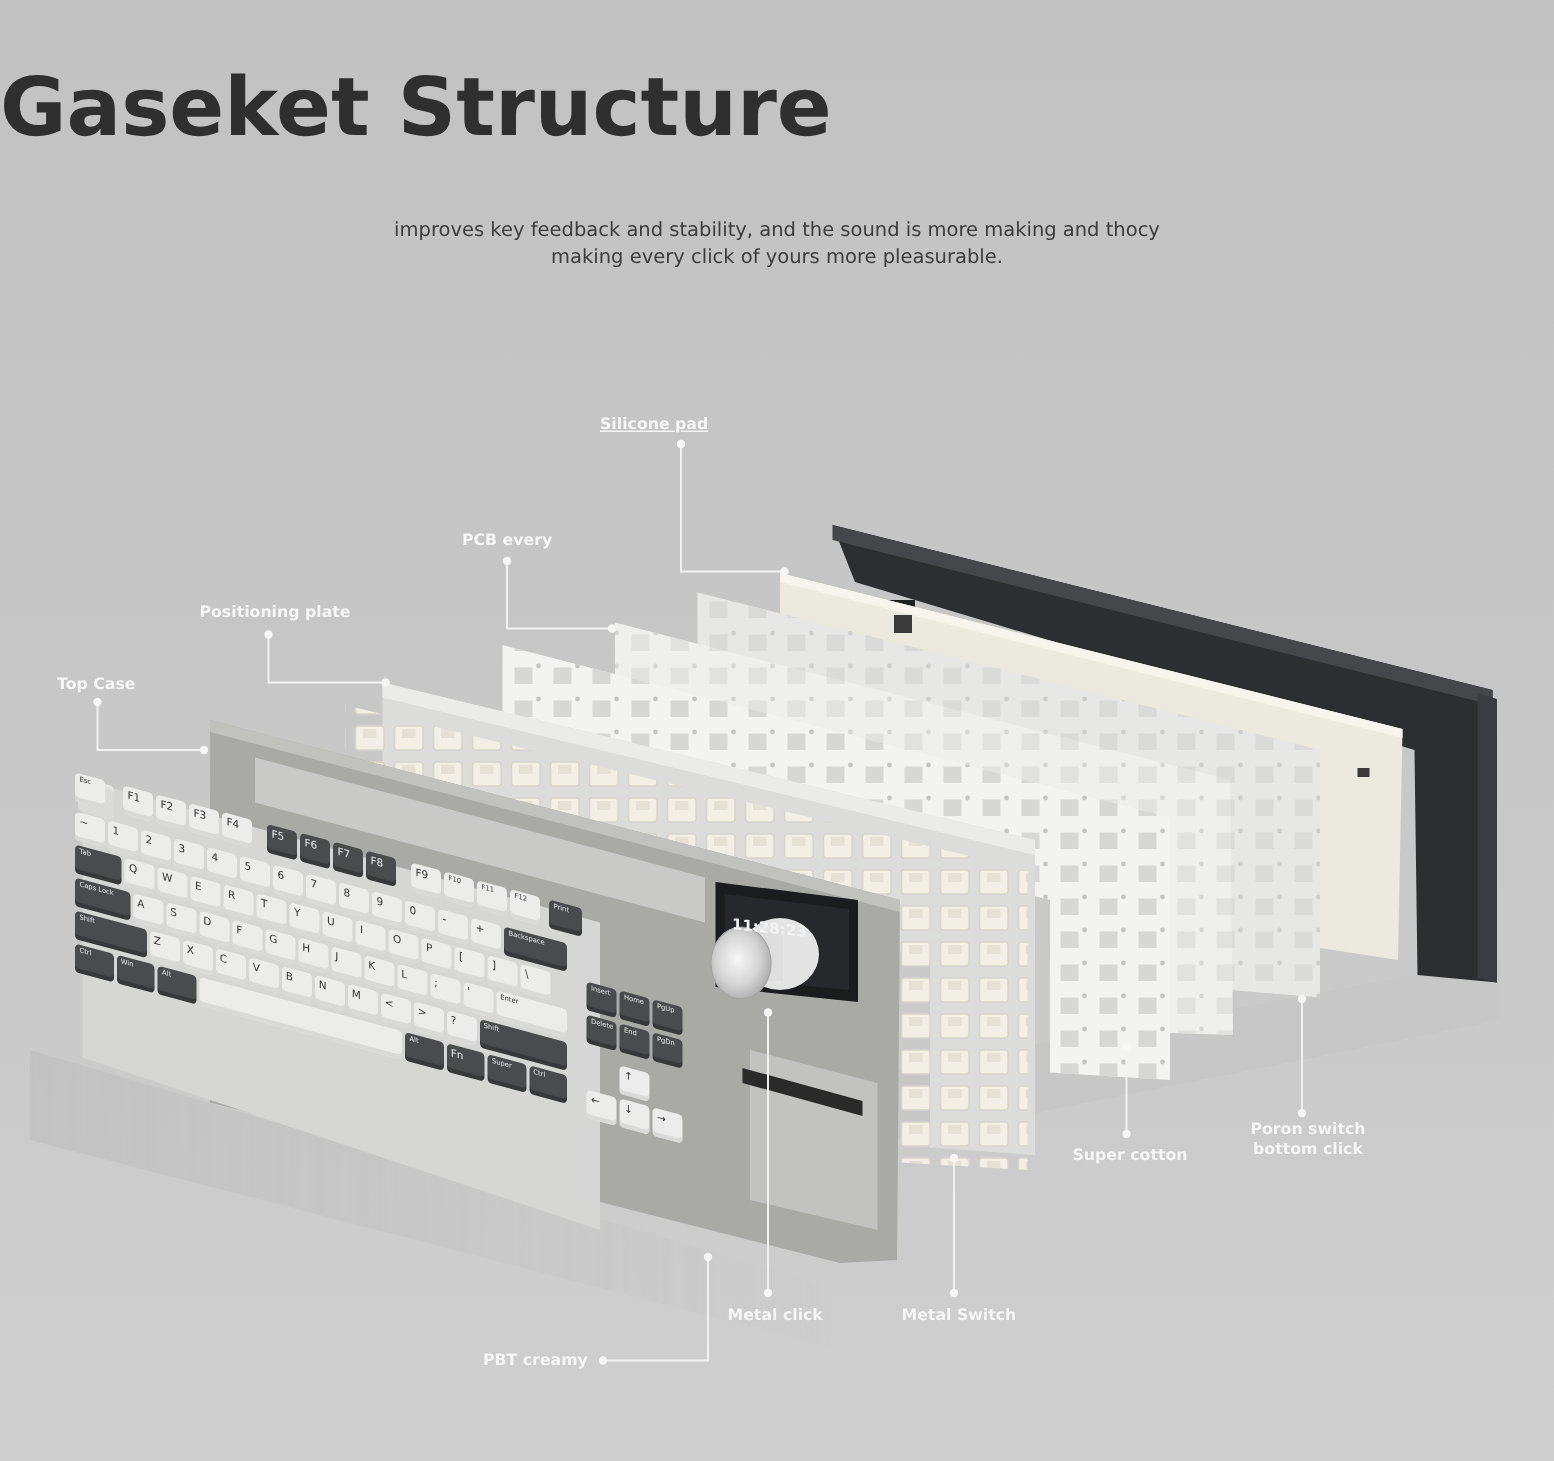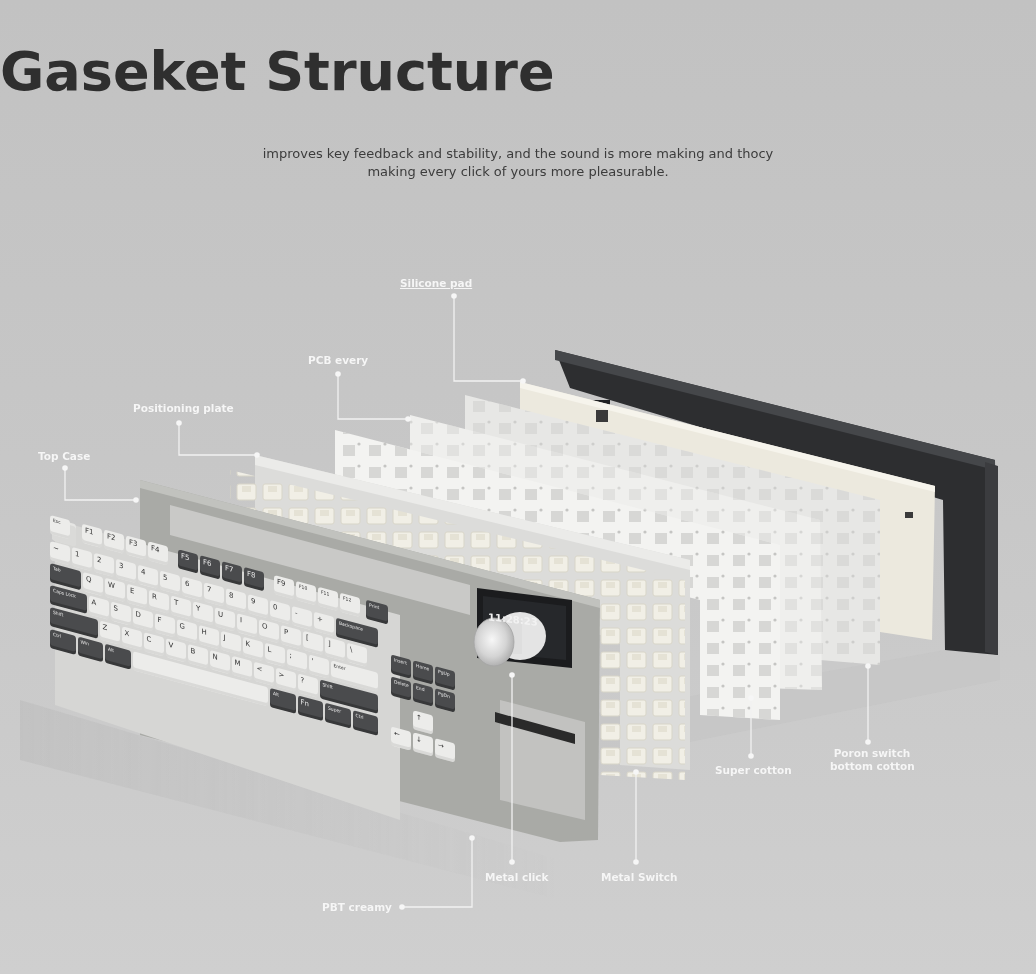--- a/index.html
+++ b/index.html
@@ -259,17 +259,17 @@
 
 <div style="position:absolute;left:488px;top:614px;font-family:'DejaVu Sans',sans-serif;font-size:10px;font-weight:bold;color:#f2f2f2;transform:skewY(6deg);">11:28:23</div>
 
 <div class="callout-label" style="left:400px;top:277px;text-decoration:underline;">Silicone pad</div>
 <div class="callout-label" style="left:308px;top:354px;">PCB every</div>
 <div class="callout-label" style="left:133px;top:402px;">Positioning plate</div>
 <div class="callout-label" style="left:38px;top:450px;">Top Case</div>
 <div class="callout-label" style="left:715px;top:764px;">Super cotton</div>
 <div class="callout-label center" style="left:830px;top:747px;width:84px;">
   <span>Poron switch</span><br>
-  <span>bottom cotton</span>
+  <span>bottom click</span>
 </div>
 <div class="callout-label" style="left:485px;top:871px;">Metal click</div>
 <div class="callout-label" style="left:601px;top:871px;">Metal Switch</div>
 <div class="callout-label" style="left:322px;top:901px;">PBT creamy</div>
 
 </body></html>

